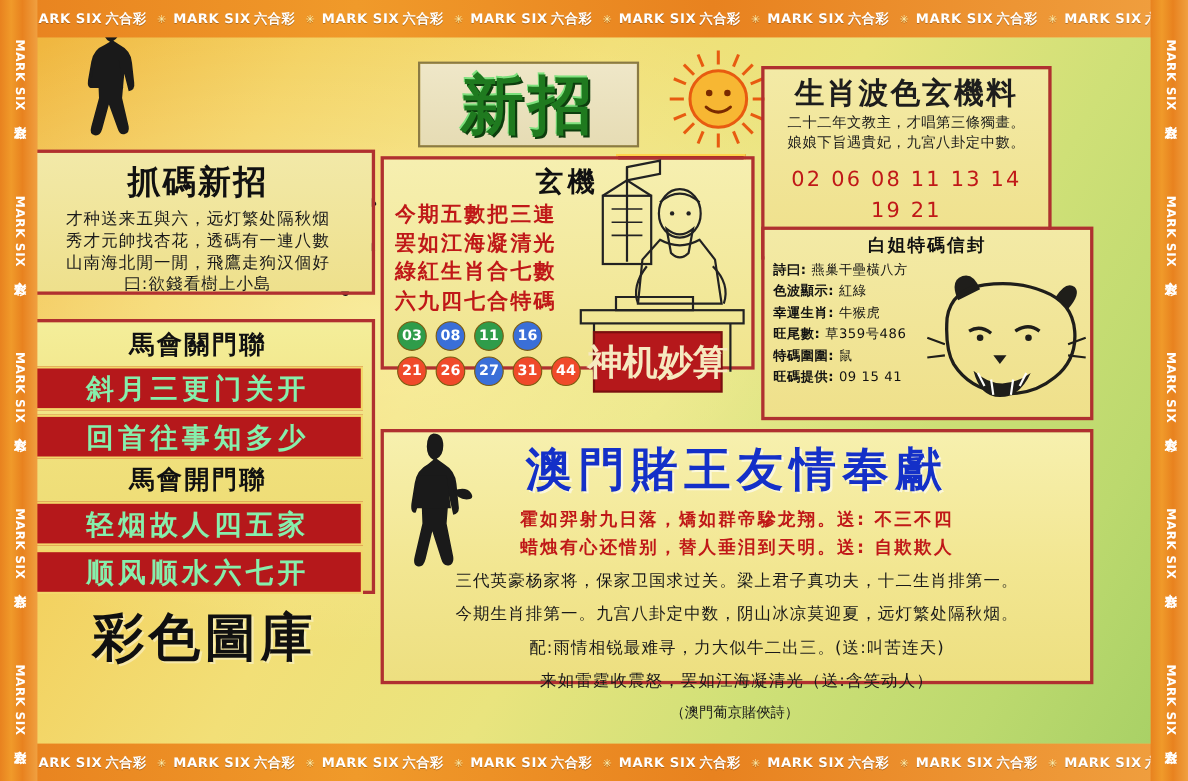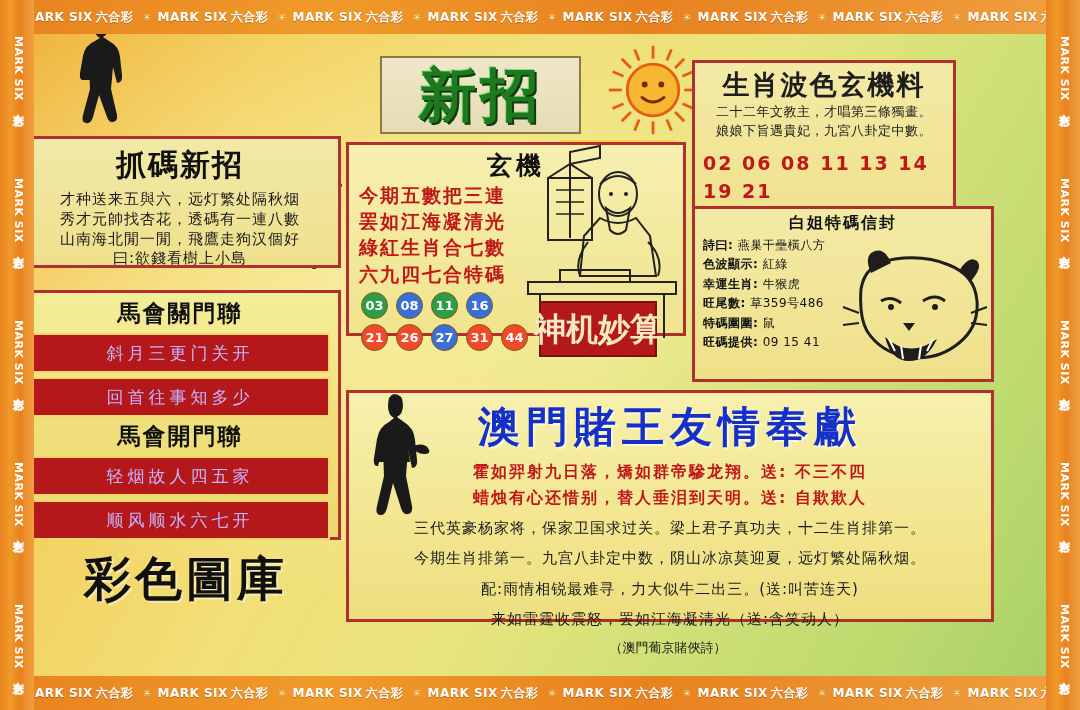--- a/index.html
+++ b/index.html
@@ -132,21 +132,21 @@
     margin: 1px 0 3px;
   }
   .couplet {
     background:#b5181b;
     border:2px solid #f3d76a;
     margin: 4px 2px;
     height: 36px;
     display:flex;align-items:center;justify-content:center;
   }
   .couplet span{
-    color:#c4b5fd; font-size:17px; font-weight:normal; letter-spacing:4px;
+    color:#86efac; font-size:25px; font-weight:bold; letter-spacing:4px;
     font-family:"DejaVu Serif","Liberation Serif",serif;
   }
 
   
   .caise {
     left: 36px; top: 548px; width: 300px; height: 62px;
     display:flex; align-items:center; justify-content:center;
   }
   .caise span{
     font-family:"DejaVu Serif","Liberation Serif",serif;
@@ -188,21 +188,21 @@
     left: 692px; top: 60px; width: 264px; height: 176px;
     background: linear-gradient(180deg,#f3eaa6 0%, #efe08a 100%);
     border: 3px solid #b03030;
     padding: 4px 8px;
   }
   .sx-title{
     text-align:center;font-size:27px;font-weight:bold;color:#1d1d1d;
     font-family:"DejaVu Serif","Liberation Serif",serif;letter-spacing:2px;
   }
   .sx-line{ font-size:13px;color:#1a1a1a;line-height:1.45;letter-spacing:0.5px;text-align:center;}
-  .sx-nums{ margin-top:8px; color:#c01818; font-size:19px; font-weight:bold; letter-spacing:2px; line-height:1.5;}
+  .sx-nums{ margin-top:8px; text-align:center; color:#c01818; font-size:19px; font-weight:normal; letter-spacing:2px; line-height:1.5;}
 
   
   .box-baijie {
     left: 692px; top: 206px; width: 302px; height: 176px;
     background: linear-gradient(180deg,#f3eaa6 0%, #efe08a 100%);
     border: 3px solid #b03030;
     padding: 4px 8px;
   }
   .bj-title{
     text-align:center;font-size:16px;font-weight:bold;color:#111;

